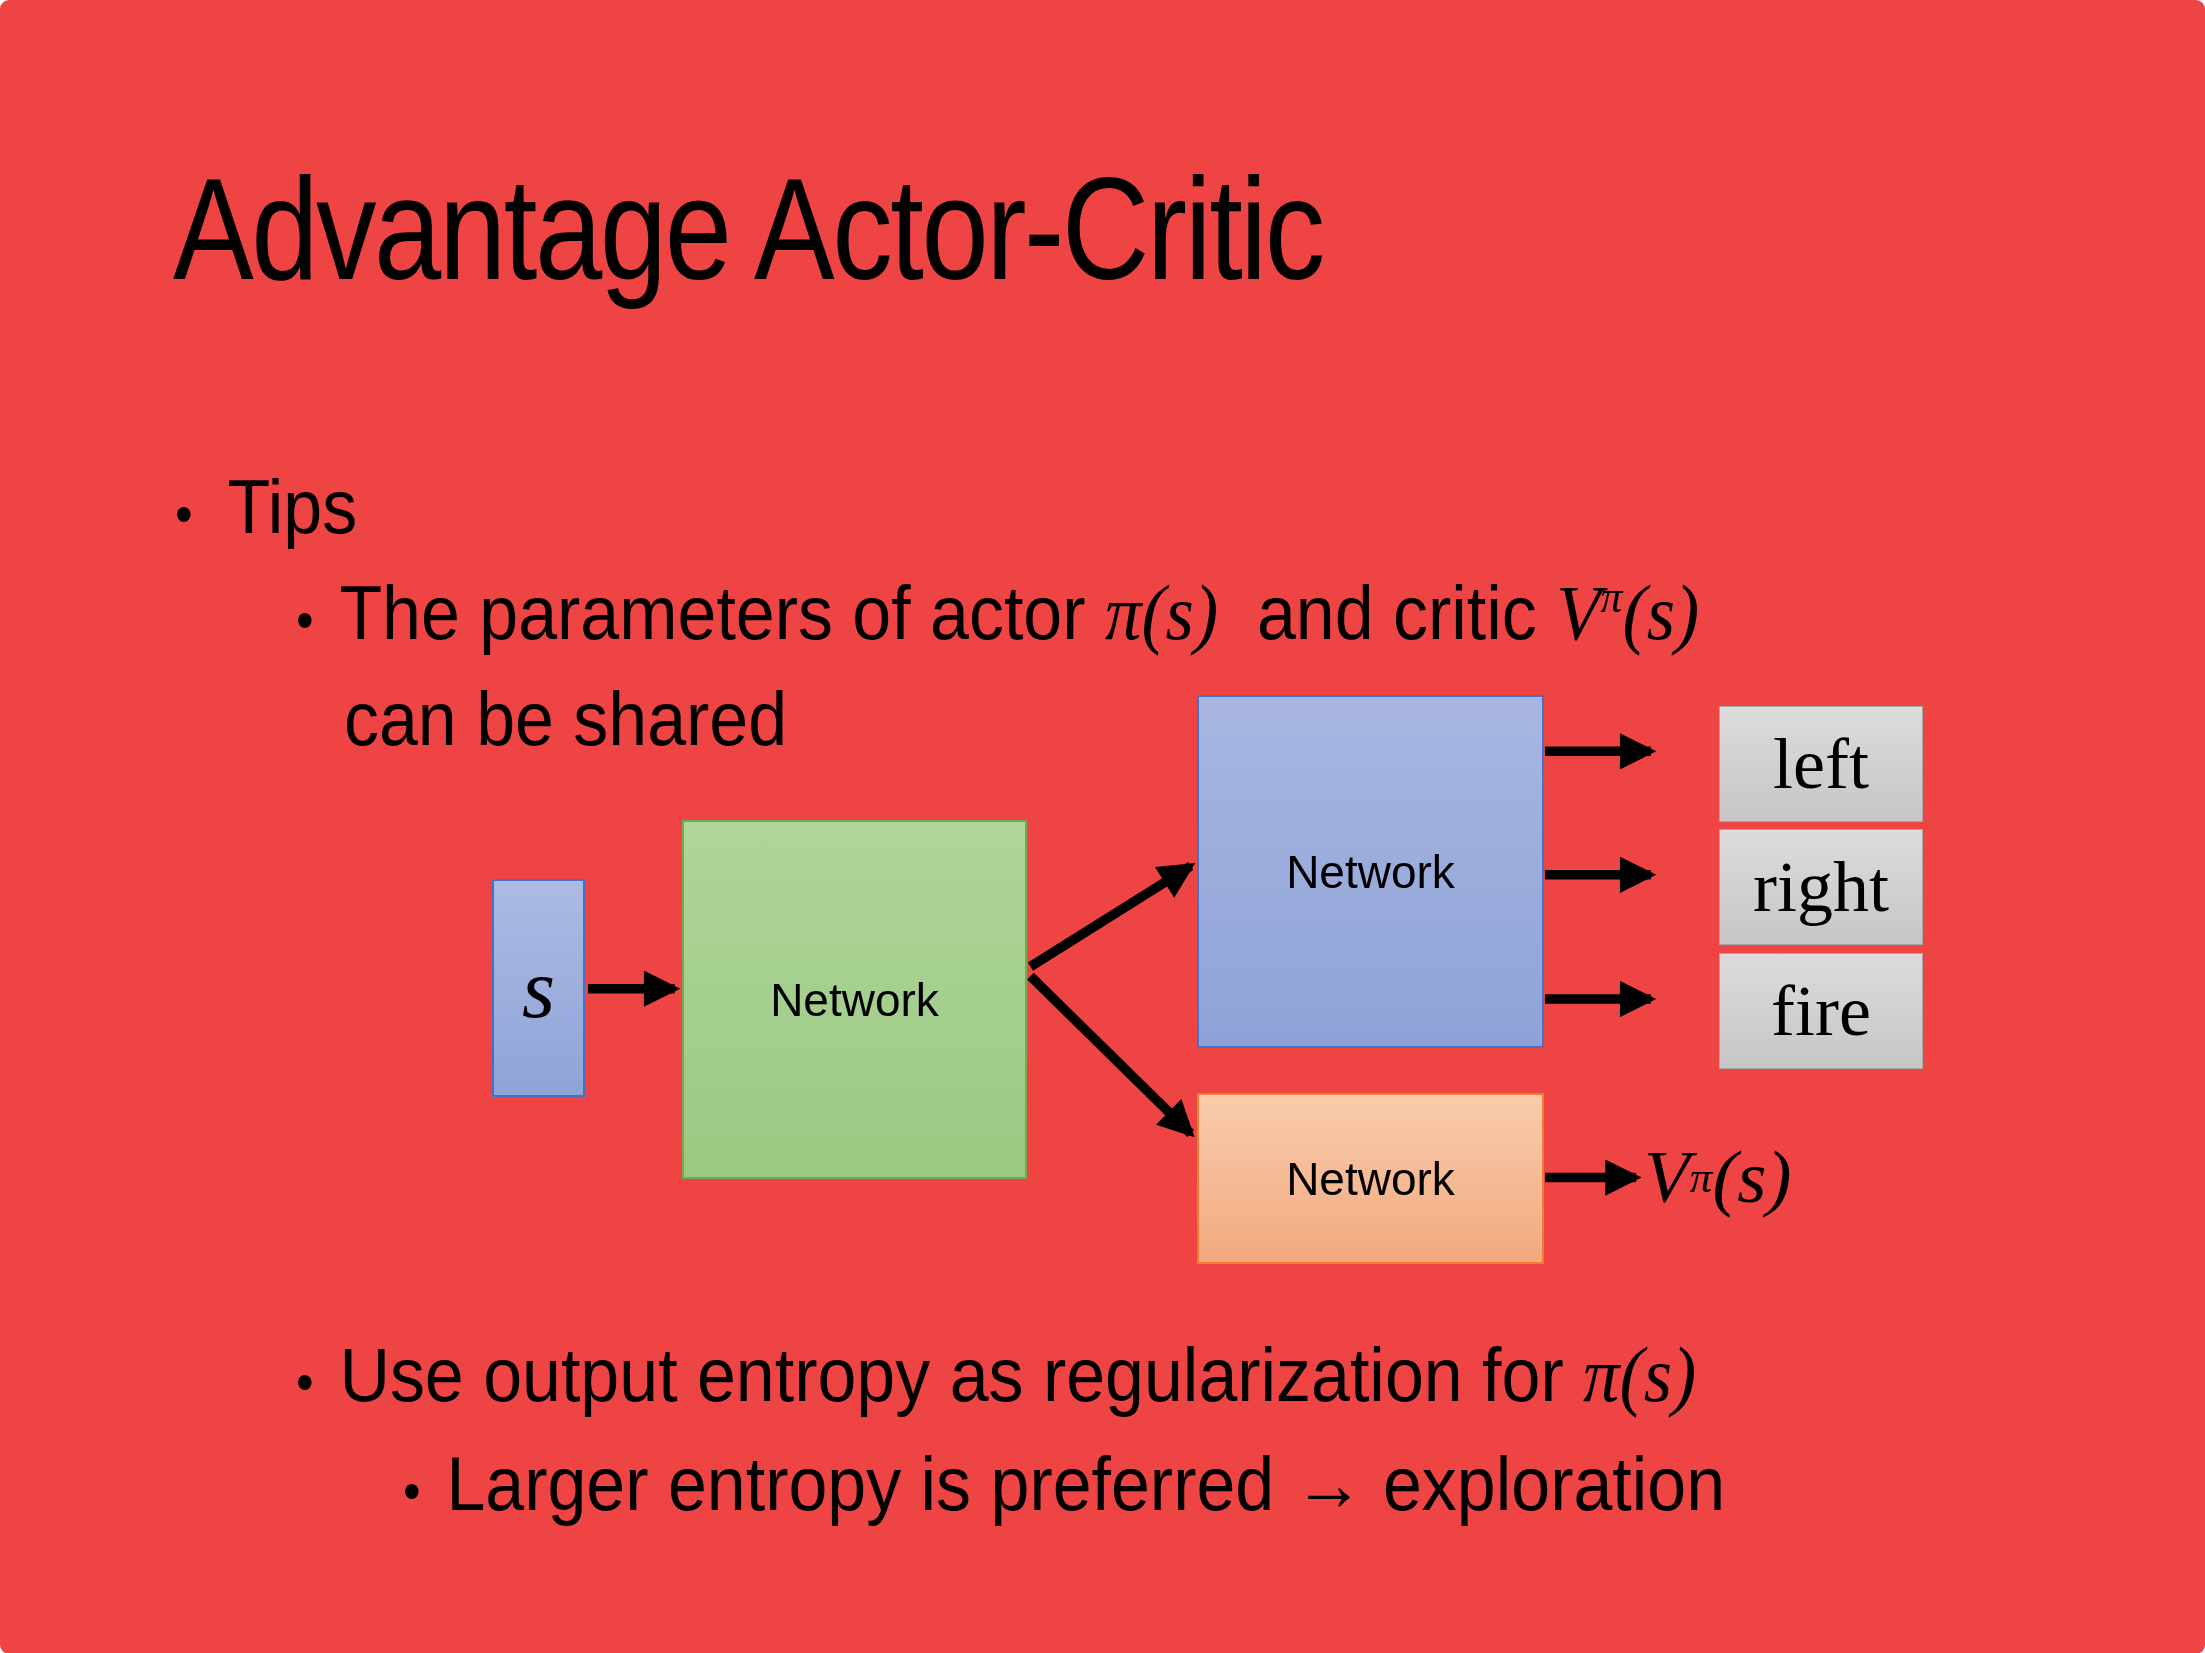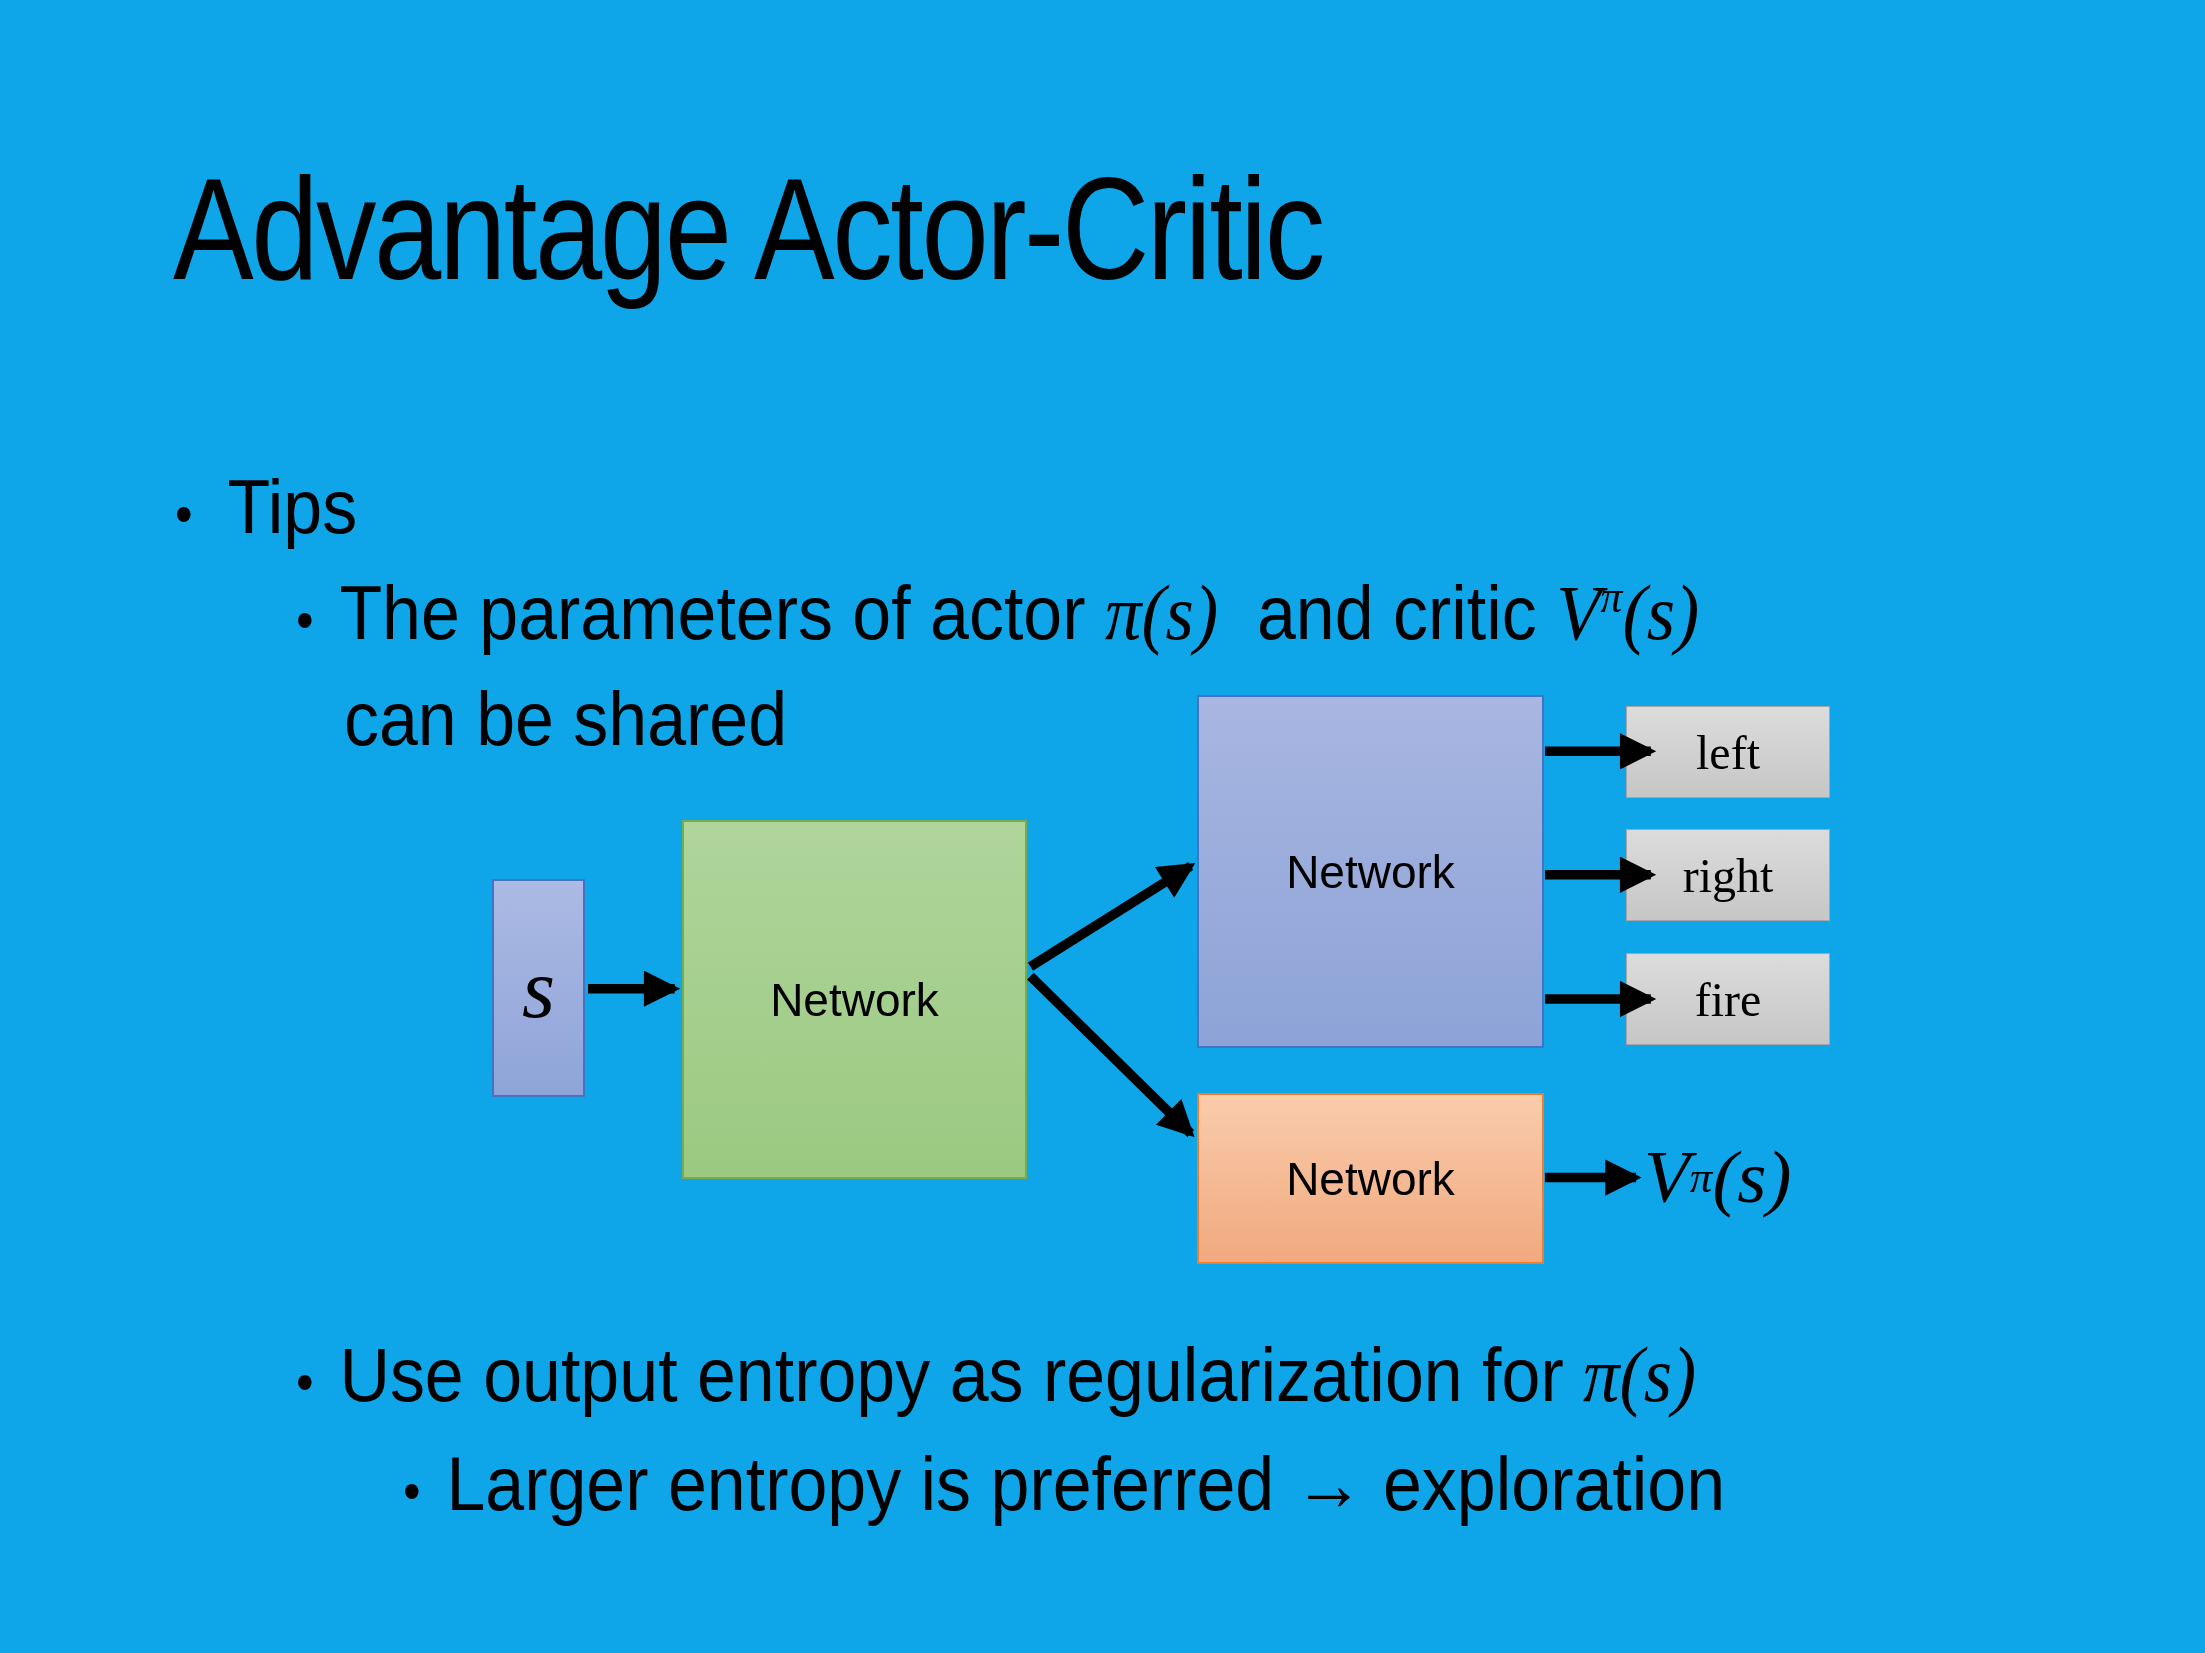--- a/index.html
+++ b/index.html
@@ -1,18 +1,18 @@
 <!DOCTYPE html>
 <html style="font-size:11.8px"><head>
 <meta charset="utf-8">
 <style>
   html,body{margin:0;padding:0;background:#ffffff;}
   body{width:2205px;height:1654px;position:relative;overflow:hidden;
        font-family:"Liberation Sans",sans-serif;color:#000;}
-  .slide{position:absolute;inset:0;background:#0ea5e9;}
+  .slide{position:absolute;inset:0;background:#ef4444;border-radius:9px;}
 
   .title{position:absolute;left:173px;top:151px;margin:0;font-weight:400;
          font-size:144px;line-height:1.1;letter-spacing:-2.9px;white-space:nowrap;
          transform:scaleX(0.84);transform-origin:0 0;}
 
   .line{position:absolute;display:flex;align-items:baseline;white-space:pre-wrap;
         font-size:76px;line-height:1.18;transform:scaleX(0.92);transform-origin:0 0;}
   .bullet{font-size:0.72em;}
   .b1{margin-right:38px;}
   .b2{margin-right:28px;}
@@ -34,23 +34,23 @@
              background:linear-gradient(#ACBAE4,#8EA4D8);border:2.2px solid #4472C4;
              font-family:"Liberation Serif","DejaVu Serif",serif;font-style:italic;
              font-size:85px;}
   .shared-box{left:682px;top:820px;width:345px;height:359px;
              background:linear-gradient(#AFD59B,#9BC981);border:2.2px solid #74AC4F;}
   .actor-box{left:1197px;top:695px;width:347px;height:353px;
              background:linear-gradient(#A8B6E1,#8DA3D7);border:2.2px solid #4472C4;}
   .critic-box{left:1197px;top:1093px;width:347px;height:171px;
              background:linear-gradient(#F9CCAC,#F1A97E);border:2.2px solid #ED7D31;}
 
-  .action{left:1626px;width:204px;height:92px;
+  .action{left:1719px;width:204px;height:116px;
           background:linear-gradient(#DCDCDC,#C6C6C6);border:1.5px solid #A6A6A6;
-          font-family:"Liberation Serif","DejaVu Serif",serif;font-size:48px;}
+          font-family:"Liberation Serif","DejaVu Serif",serif;font-size:72px;}
   .a-left{top:706px;}
   .a-right{top:829px;}
   .a-fire{top:953px;}
 
   .value-out{position:absolute;left:1644px;top:1123px;height:107px;
              display:flex;align-items:center;
              font-family:"Liberation Serif","DejaVu Serif",serif;font-style:italic;
              font-size:75px;}
   .value-out sup{font-size:0.6em;line-height:0;}
 

